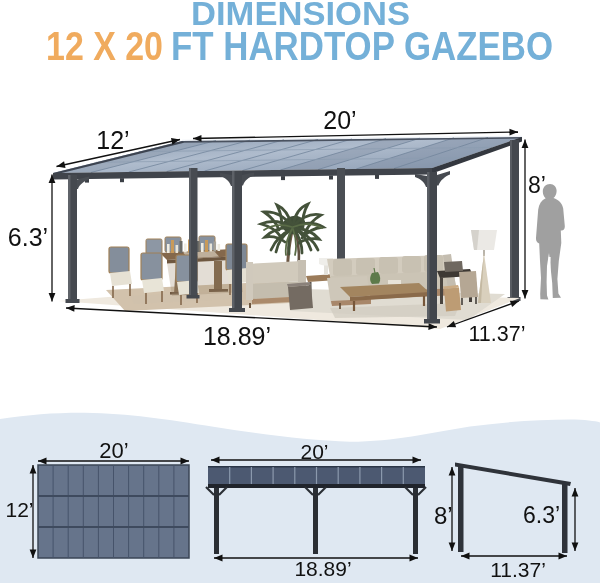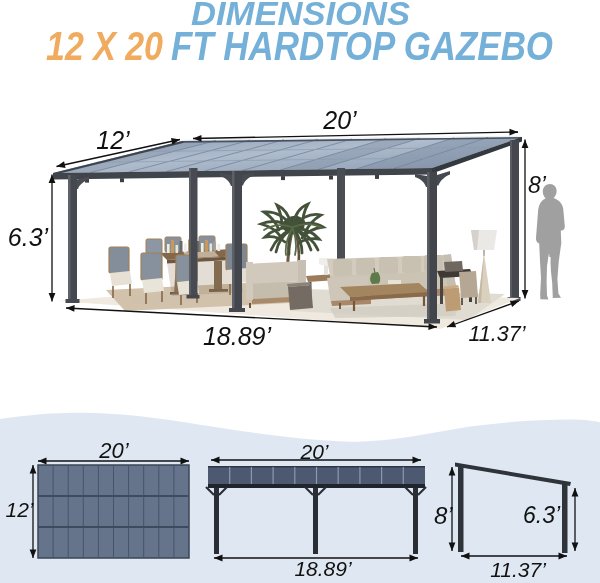--- a/index.html
+++ b/index.html
@@ -1,16 +1,16 @@
 <!DOCTYPE html>
 <html><head>
 <meta charset="utf-8">
 <style>
   html,body{margin:0;padding:0;background:#ffffff;}
-  #page{position:relative;width:600px;height:583px;background:#ffffff;overflow:hidden;font-family:"Liberation Sans",sans-serif;font-style:italic;}
+  #page{position:relative;width:600px;height:583px;background:#ffffff;overflow:hidden;font-family:"Liberation Sans",sans-serif;}
   svg{display:block;}
 </style>
 </head>
 <body>
 <div id="page">
 <svg width="600" height="583" viewBox="0 0 600 583" xmlns="http://www.w3.org/2000/svg">
 <defs>
   <marker id="ah" markerWidth="10" markerHeight="8" refX="9" refY="4" orient="auto-start-reverse" markerUnits="userSpaceOnUse">
     <path d="M0.5,0.6 L9,4 L0.5,7.4 Z" fill="#111"></path>
   </marker>

